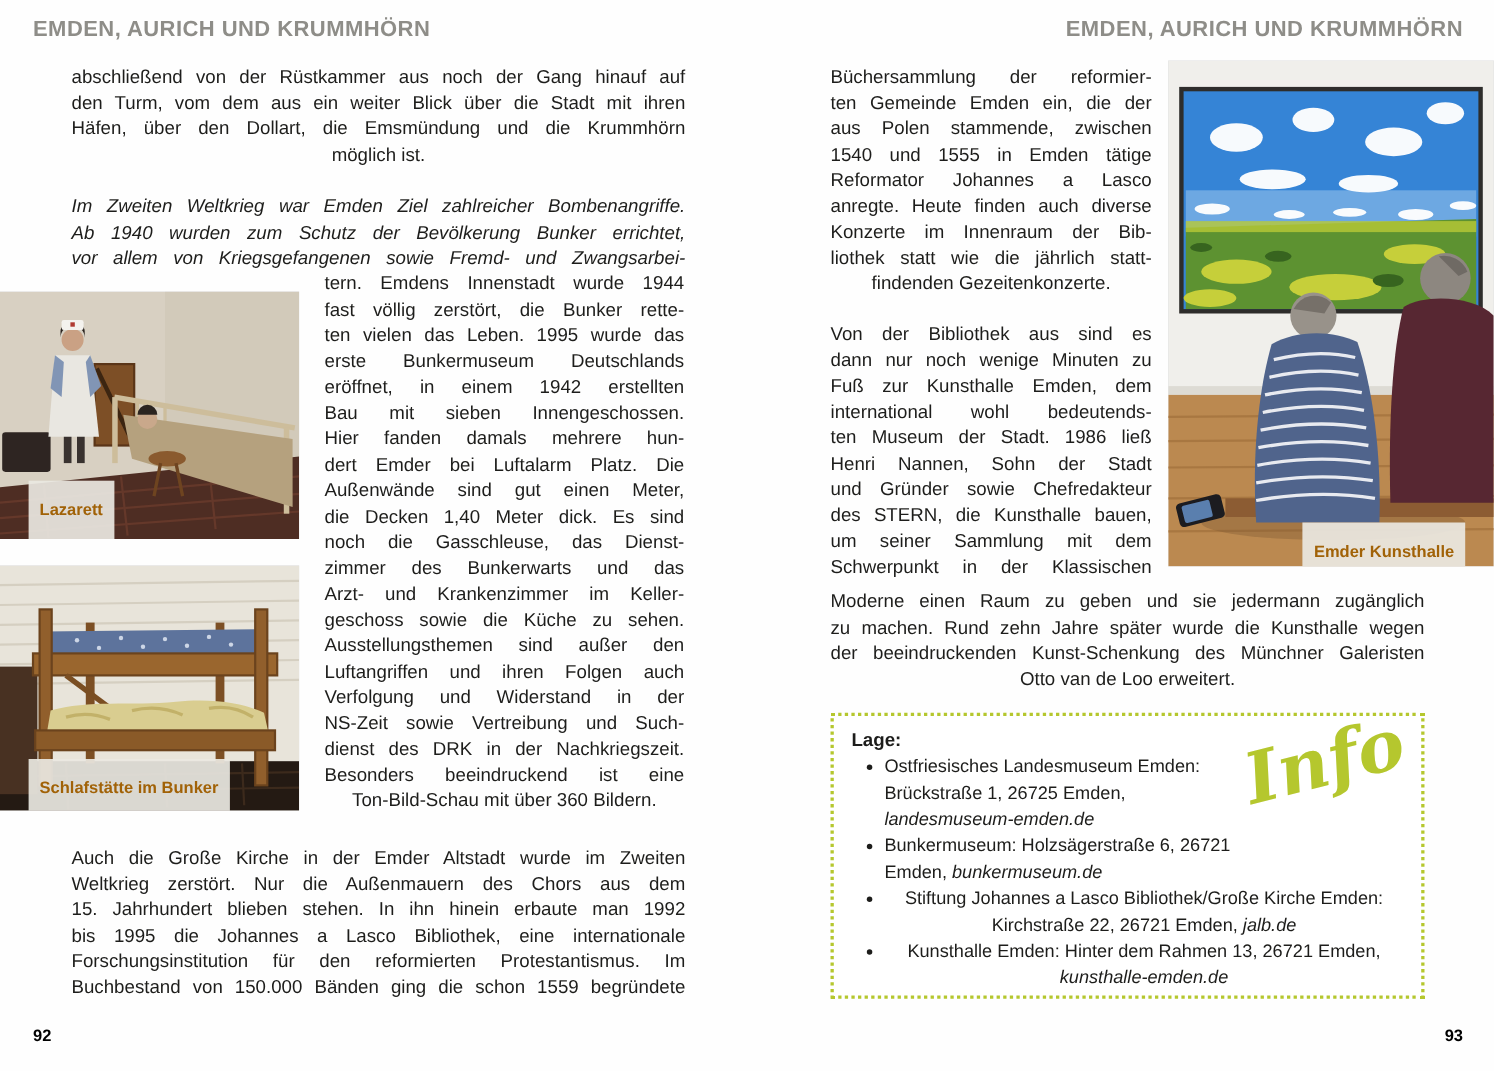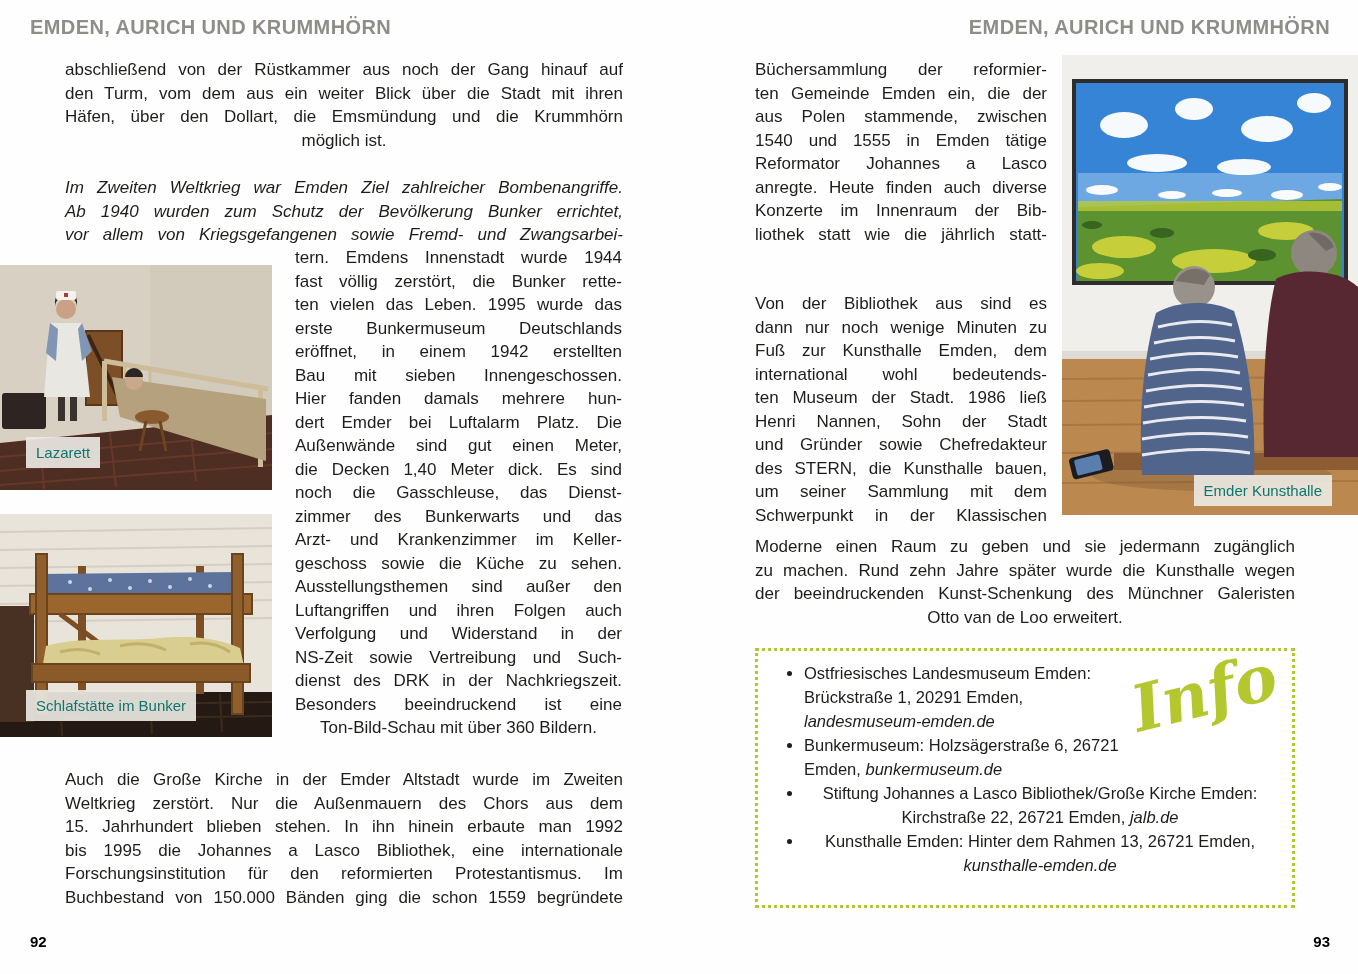--- a/index.html
+++ b/index.html
@@ -13,21 +13,21 @@
     font-size:20px; font-weight:700; color:#8e8d88; letter-spacing:0.4px;
   }
   .bodytext { font-size:17px; line-height:23.5px; color:#1d1d1b; }
   .justified { white-space:pre-line; text-align:justify; text-align-last:justify; }
   .lastline { text-align:center; }
   .pagenum { font-size:15px; font-weight:700; color:#000000; }
   .photo { overflow:hidden; background:#ddd; }
   .photo svg { display:block; }
   .caption {
     position:absolute; background:rgba(234,232,226,0.92);
-    font-weight:400; font-size:15px; padding:7px 10px; color:#0f766e; white-space:nowrap;
+    font-weight:700; font-size:15px; padding:18px 10px; color:#a16207; white-space:nowrap;
   }
   .infobox { border:3px dotted #b5c72e; box-sizing:border-box; background:#fff; }
   .infobox-inner { padding:10px 16px 8px 16px; position:relative; height:100%; box-sizing:border-box; }
   .lage-heading { font-weight:700; font-size:17px; line-height:24px; }
   ul.info-list { margin:0; padding:0 0 0 30px; font-size:16.5px; line-height:24px; list-style:disc; }
   ul.info-list li { padding-right:150px; }
   ul.info-list li:nth-child(3), ul.info-list li:nth-child(4) { padding-right:0;text-align:center; }
   .domain { font-style:italic; }
   .info-script {
     position:absolute; right:14px; top:10px;
@@ -181,20 +181,21 @@
 
 <div class="abs bodytext" style="left:755px; top:58px; width:292px;">
   <div class="justified">Büchersammlung der reformier-
 ten Gemeinde Emden ein, die der
 aus Polen stammende, zwischen
 1540 und 1555 in Emden tätige
 Reformator Johannes a Lasco
 anregte. Heute finden auch diverse
 Konzerte im Innenraum der Bib-
 liothek statt wie die jährlich statt-</div>
+  <div class="lastline">findenden Gezeitenkonzerte.</div>
 </div>
 
 <div class="abs bodytext justified" style="left:755px; top:292px; width:292px;">Von der Bibliothek aus sind es
 dann nur noch wenige Minuten zu
 Fuß zur Kunsthalle Emden, dem
 international wohl bedeutends-
 ten Museum der Stadt. 1986 ließ
 Henri Nannen, Sohn der Stadt
 und Gründer sowie Chefredakteur
 des STERN, die Kunsthalle bauen,
@@ -277,23 +278,24 @@
     <g transform="rotate(-14 30 408)">
       <rect x="8" y="398" width="42" height="22" rx="4" fill="#1c1c20"></rect>
       <rect x="13" y="401" width="26" height="16" rx="2" fill="#5a7fae"></rect>
     </g>
   </svg>
   <div class="caption" style="right:26px; top:420px;">Emder Kunsthalle</div>
 </div>
 
 <div class="abs infobox" style="left:755px; top:648px; width:540px; height:260px;">
   <div class="infobox-inner">
+    <div class="lage-heading">Lage:</div>
     <ul class="info-list">
       <li>
-        <span>Ostfriesisches Landesmuseum Emden: Brückstraße 1, 20291 Emden, </span><span class="domain">landesmuseum-emden.de</span>
+        <span>Ostfriesisches Landesmuseum Emden: Brückstraße 1, 26725 Emden, </span><span class="domain">landesmuseum-emden.de</span>
       </li>
       <li>
         <span>Bunkermuseum: Holzsägerstraße 6, 26721 Emden, </span><span class="domain">bunkermuseum.de</span>
       </li>
       <li>
         <span>Stiftung Johannes a Lasco Bibliothek/Große Kirche Emden: Kirchstraße 22, 26721 Emden, </span><span class="domain">jalb.de</span>
       </li>
       <li>
         <span>Kunsthalle Emden: Hinter dem Rahmen 13, 26721 Emden, </span><span class="domain">kunsthalle-emden.de</span>
       </li>

